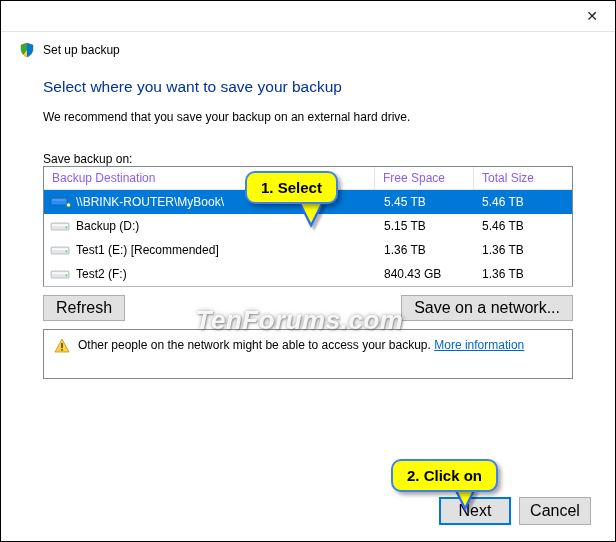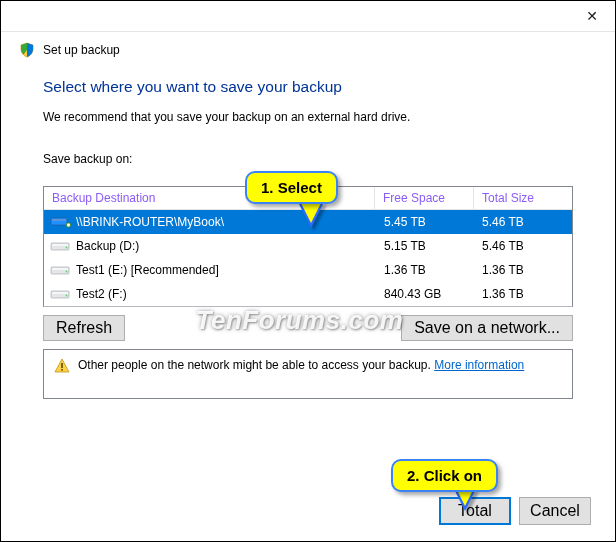--- a/index.html
+++ b/index.html
@@ -59,21 +59,21 @@
     font-size: 15.5px;
     margin: 8px 0 14px 0;
     font-weight: 400;
   }
   .rec {
     font-size: 12px;
     margin-bottom: 28px;
   }
   .listlabel {
     font-size: 12px;
-    margin-bottom: 20px;
+    margin-bottom: 0;
   }
 
   
   .drivelist {
     border: 1px solid #828790;
     border-bottom-color:#b5b8bf;
     background: #fff;
   }
   .dl-head {
     display: flex;
@@ -333,21 +333,21 @@
           <rect x="7.2" y="11" width="1.6" height="1.6" fill="#5a4a00"></rect>
         </svg>
       </span>
       <span>
         <span>Other people on the network might be able to access your backup. </span><a href="#">More information</a>
       </span>
     </div>
   </div>
 
   <div class="footer">
-    <button class="btn default">Total</button>
+    <button class="btn default">Next</button>
     <button class="btn">Cancel</button>
   </div>
 
   <div class="watermark">TenForums.com</div>
 
   <div class="callout" style="left:244px; top:170px;">1. Select</div>
   <div class="callout-tail tail1-shadow" style="left:300px; top:204px;"></div>
   <div class="callout-tail tail1-border" style="left:297px; top:201px;"></div>
   <div class="callout-tail tail1-fill" style="left:299px; top:200px;"></div>
 

